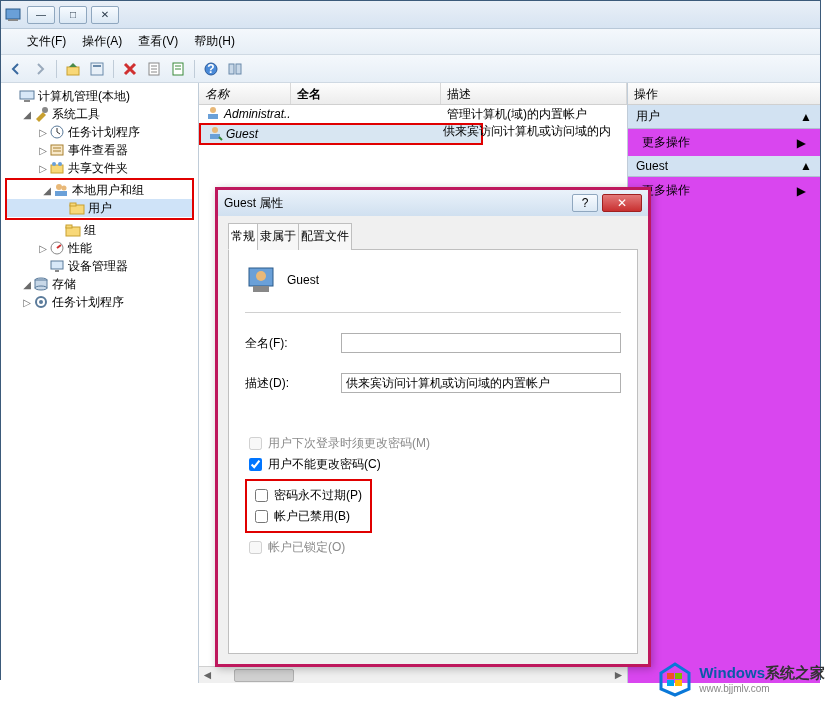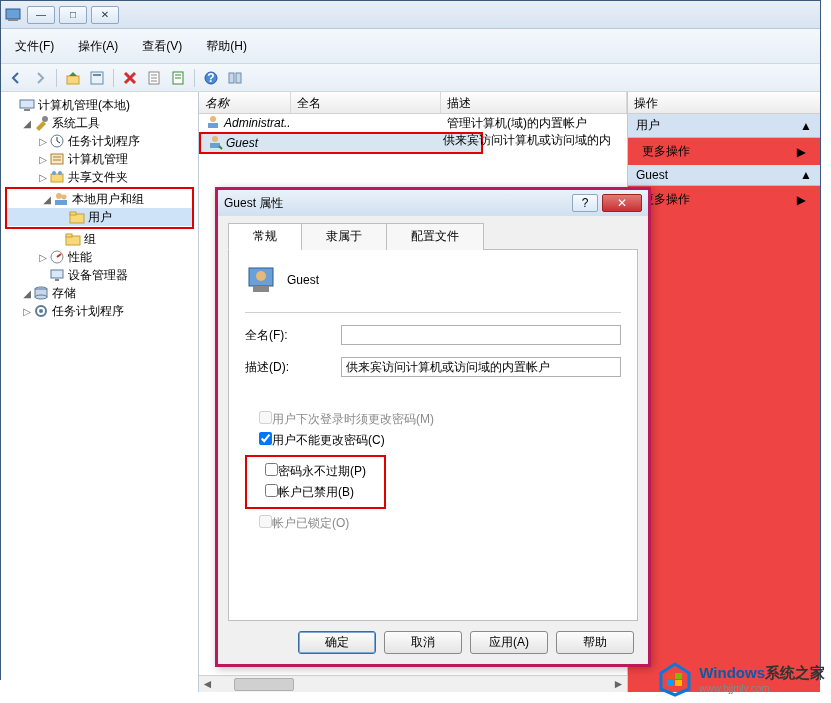--- a/index.html
+++ b/index.html
@@ -6,21 +6,21 @@
 body { background: #fff; width: 831px; height: 703px; overflow: hidden; position: relative; }
 
 
 .window { width: 821px; height: 680px; border: 1px solid #3b5a7a; background: #fff; position: relative; }
 .titlebar { height: 28px; background: linear-gradient(#e9eff7, #d7e4f2); display: flex; align-items: center; padding: 0 4px; border-bottom: 1px solid #b8c8d8; }
 .titlebar-icon { width: 16px; height: 16px; margin-right: 6px; }
 .titlebar-title { flex: 1; color: #1a1a1a; }
 .winbtns { display: flex; gap: 4px; }
 .winbtn { width: 28px; height: 18px; border: 1px solid #8fa7bf; border-radius: 2px; background: linear-gradient(#f7fbff,#dbe8f4); display: flex; align-items: center; justify-content: center; font-size: 10px; color: #2a3a4a; cursor: pointer; }
 
-.menubar { height: 35px; background: linear-gradient(#f4f8fc,#e6eef6); display: flex; align-items: center; padding: 0 6px; border-bottom: 1px solid #cfd9e3; gap: 8px; }
+.menubar { height: 26px; background: linear-gradient(#f4f8fc,#e6eef6); display: flex; align-items: center; padding: 0 18px; border-bottom: 1px solid #cfd9e3; }
 .menuitem { padding: 2px 8px; cursor: pointer; }
 
 .toolbar { height: 28px; background: linear-gradient(#f4f8fc,#e6eef6); display: flex; align-items: center; padding: 0 4px; gap: 2px; border-bottom: 1px solid #cfd9e3; }
 .tbtn { width: 22px; height: 22px; border: 1px solid transparent; border-radius: 2px; display: flex; align-items: center; justify-content: center; cursor: pointer; }
 .tsep { width: 1px; height: 18px; background: #c0ccd8; margin: 0 3px; }
 
 .content { display: flex; height: calc(100% - 78px); }
 
 
 .tree-panel { width: 198px; border-right: 1px solid #c0ccd8; overflow: auto; background: #fff; padding: 4px 2px; }
@@ -28,50 +28,50 @@
 .tree-node .tw { width: 12px; display: inline-block; text-align: center; color: #6a6a6a; font-size: 10px; }
 .tree-node .ic { width: 16px; height: 16px; margin-right: 3px; display: inline-flex; align-items: center; justify-content: center; }
 .tree-node.sel { background: #cfe3f8; }
 .ind1 { padding-left: 18px; } .ind2 { padding-left: 34px; } .ind3 { padding-left: 50px; }
 .redbox { border: 2px solid #e00000; }
 
 
 .list-panel { flex: 1; display: flex; flex-direction: column; border-right: 1px solid #c0ccd8; position: relative; }
 .list-header { height: 22px; background: linear-gradient(#fdfdfd,#ececec); display: flex; border-bottom: 1px solid #d0d0d0; }
 .list-header > div { padding: 3px 6px; border-right: 1px solid #d8d8d8; }
-.col-name { width: 92px; font-style: italic; } .col-full { width: 150px; } .col-desc { flex: 1; }
+.col-name { width: 92px; font-style: italic; } .col-full { width: 150px; font-weight: bold; } .col-desc { flex: 1; }
 .list-row { height: 18px; display: flex; align-items: center; }
 .list-row > div { padding: 1px 6px; overflow: hidden; }
 .list-row .col-name { display: flex; align-items: center; gap: 3px; }
 .list-row.sel { background: #d8e6f2; }
 .list-body { flex: 1; overflow: hidden; position: relative; }
 
 
-.actions-panel { width: 192px; background: #ef4444; }
+.actions-panel { width: 192px; background: #d946ef; }
 .actions-header { height: 22px; background: linear-gradient(#fdfdfd,#ececec); padding: 3px 6px; border-bottom: 1px solid #d0d0d0; }
 .action-group-hdr { background: #d2e2f2; padding: 3px 8px; display: flex; justify-content: space-between; align-items: center; border-bottom: 1px solid #b0c0d0; cursor: pointer; }
 .action-item { padding: 5px 14px; display: flex; justify-content: space-between; align-items: center; cursor: pointer; }
 
 
 .dialog { position: absolute; left: 214px; top: 186px; width: 436px; height: 480px; background: #f0f0f0; border: 3px solid #be185d; box-shadow: 2px 2px 8px rgba(0,0,0,0.25); }
 .dlg-title { height: 26px; background: linear-gradient(#eaf2fa,#d0e0f0); display: flex; align-items: center; padding: 0 6px; }
 .dlg-title-txt { flex: 1; }
 .dlg-help { width: 26px; height: 18px; border: 1px solid #8fa7bf; border-radius: 2px; background: linear-gradient(#f7fbff,#dbe8f4); display: flex; align-items: center; justify-content: center; margin-right: 4px; cursor: pointer; }
 .dlg-close { width: 40px; height: 18px; background: linear-gradient(#e47a7a,#c83030); border: 1px solid #a02020; border-radius: 2px; color: #fff; display: flex; align-items: center; justify-content: center; cursor: pointer; }
 .dlg-body { padding: 6px 10px 10px 10px; height: calc(100% - 26px); display: flex; flex-direction: column; }
 .tabs { display: flex; border-bottom: 1px solid #bfbfbf; }
-.tab { padding: 4px 24px; border: 1px solid #bfbfbf; border-bottom: none; background: #f7f7f7; margin-right: -1px; cursor: pointer; position: relative; top: 1px; }
+.tab { padding: 4px 2px; border: 1px solid #bfbfbf; border-bottom: none; background: #f7f7f7; margin-right: -1px; cursor: pointer; position: relative; top: 1px; }
 .tab.active { background: #fff; border-bottom: 1px solid #fff; }
 .tab-pane { flex: 1; background: #fff; border: 1px solid #bfbfbf; border-top: none; padding: 14px 16px; }
 .user-row { display: flex; align-items: center; gap: 10px; margin-bottom: 16px; }
 .user-icon { width: 32px; height: 32px; }
-.frow { display: flex; align-items: center; margin: 12px 0; }
+.frow { display: flex; align-items: center; margin: 20px 0; }
 .frow label { width: 96px; }
 .frow input[type=text] { flex: 1; height: 20px; border: 1px solid #b0b0b0; padding: 1px 4px; background: #fff; }
-.chk { display: flex; margin: 4px 14px; }
+.chk { display: flex; align-items: center; gap: 6px; margin: 4px 4px; }
 .chk input { width: 13px; height: 13px; }
 .chk.disabled { color: #8a8a8a; }
 .dlg-btns { display: flex; justify-content: flex-end; gap: 8px; padding: 10px 4px 0 4px; }
 .dlg-btns button { width: 78px; height: 23px; border: 1px solid #8a8a8a; border-radius: 3px; background: linear-gradient(#fdfdfd,#e4e4e4); cursor: pointer; }
 .dlg-btns button.default { border-color: #3a6aa0; box-shadow: 0 0 0 1px #7aa8d8 inset; }
 
 .hscroll { position: absolute; left: 0; right: 0; bottom: 0; height: 17px; background: #f0f0f0; border-top: 1px solid #d0d0d0; display: flex; align-items: center; }
 .hscroll .thumb { width: 60px; height: 13px; background: #d0d0d0; border: 1px solid #b0b0b0; border-radius: 2px; margin-left: 18px; }
 .hscroll .arr { width: 17px; height: 15px; display: flex; align-items: center; justify-content: center; color: #666; }
 
@@ -201,21 +201,21 @@
           <span>任务计划程序</span>
         </div>
       <div class="tree-node ind2">
           <span class="tw">▷</span>
           <span class="ic">
             <svg class="svg16" viewBox="0 0 16 16">
               <rect x="2" y="3" width="12" height="10" fill="#f8e8c8" stroke="#a88030"></rect>
               <path d="M4 6 h8 M4 9 h8" stroke="#a88030"></path>
             </svg>
           </span>
-          <span>计算机管理</span>
+          <span>事件查看器</span>
         </div>
       <div class="tree-node ind2">
           <span class="tw">▷</span>
           <span class="ic">
             <svg class="svg16" viewBox="0 0 16 16">
               <rect x="2" y="5" width="12" height="8" fill="#f8d878" stroke="#c8a030"></rect>
               <circle cx="5" cy="4" r="2" fill="#6aa0d8"></circle>
               <circle cx="11" cy="4" r="2" fill="#6aa0d8"></circle>
             </svg>
           </span>
@@ -409,26 +409,20 @@
           <div class="chk">
               <input type="checkbox" style="">
               <span>帐户已禁用(B)</span>
             </div>
         </div>
         <div class="chk disabled">
             <input type="checkbox" disabled="" style="">
             <span>帐户已锁定(O)</span>
           </div>
       </div>
-      <div class="dlg-btns">
-        <button class="default">确定</button>
-        <button>取消</button>
-        <button>应用(A)</button>
-        <button>帮助</button>
-      </div>
     </div>
   </div>
 
 </div>
 
 <div class="watermark">
   <svg width="36" height="36" viewBox="0 0 36 36">
     <path d="M18 3 L32 12 L32 28 L18 34 L4 28 L4 12 Z" fill="none" stroke="#0a78d8" stroke-width="3"></path>
     <rect x="10" y="12" width="7" height="6" fill="#f25022"></rect>
       <rect x="18" y="12" width="7" height="6" fill="#7fba00"></rect>

